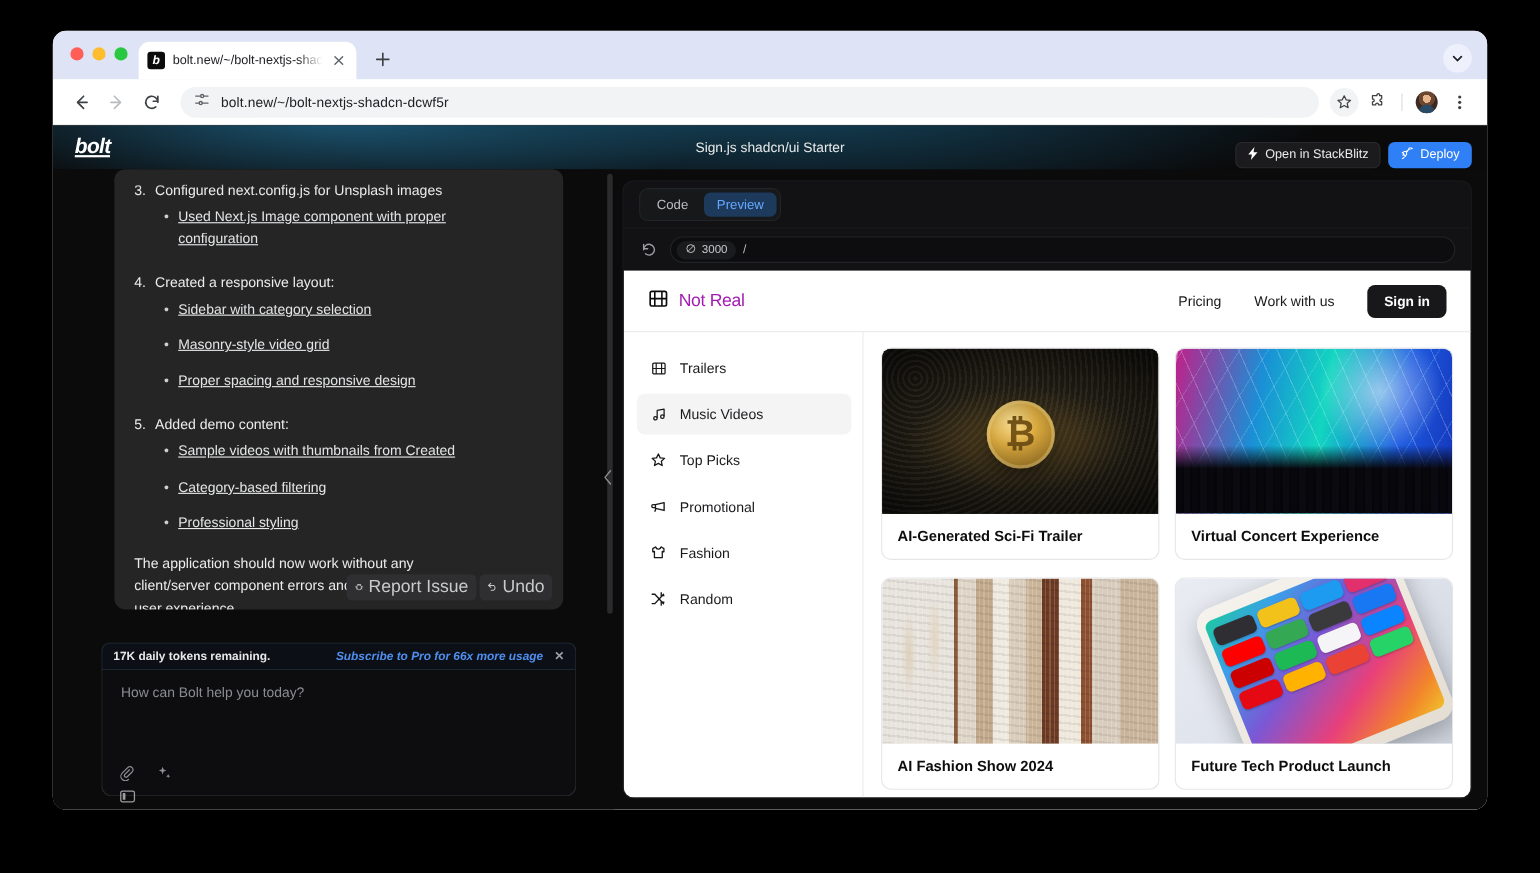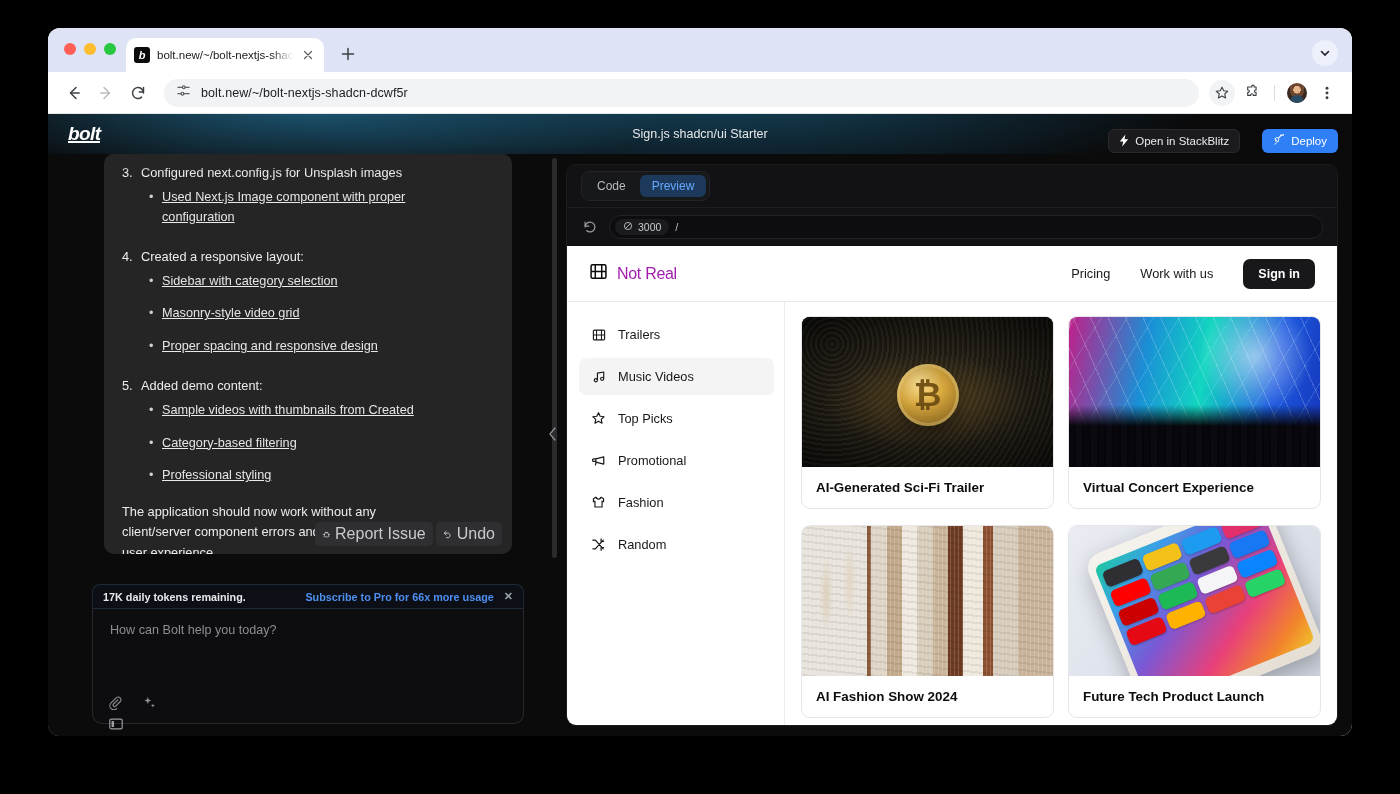--- a/index.html
+++ b/index.html
@@ -94,21 +94,21 @@
     font-size: 19px; font-weight: 800; font-style: italic; color: #fff;
     letter-spacing: -.6px;
   }
   .boltlogo::after {
     content:''; position:absolute; left:0; bottom:2px; width:100%; height:2.5px; background:#fff;
   }
   .projtitle {
     position: absolute; left: 0; right: 0; text-align: center;
     font-size: 12.5px; color: #e7e9ea;
   }
-  .hdrbtns { position: absolute; right: 14px; display: flex; gap: 22px; align-items: center; margin-top: 14px; }
+  .hdrbtns { position: absolute; right: 14px; display: flex; gap: 7px; align-items: center; margin-top: 14px; }
   .btn-stackblitz {
     height: 24px; background: #1b1b1d; color: #e9eaec; border-radius: 6px;
     display: flex; align-items: center; gap: 6px; padding: 0 10px; font-size: 11.5px;
     border: 1px solid #2a2a2e;
   }
   .btn-deploy {
     height: 24px; background: #2f7ff6; color: #fff; border-radius: 6px;
     display: flex; align-items: center; gap: 6px; padding: 0 11px; font-size: 11.5px;
   }
 
@@ -160,21 +160,21 @@
     background: #2b2b2d; border-radius: 3px;
   }
 
   
   .tokenbar {
     position: absolute; left: 44px; top: 430px; width: 432px; height: 24px;
     border: 1px solid #1f2a38; border-bottom: none; border-radius: 8px 8px 0 0;
     background: #0c1016; display: flex; align-items: center; padding: 0 10px;
     font-size: 10.8px; color: #e7e8ea; font-weight: 700;
   }
-  .tokenlink { margin-left: auto; color: #4f8ff0; font-weight: 700; font-size: 10.8px; }
+  .tokenlink { margin-left: auto; color: #4f8ff0; font-weight: 700; font-size: 10.8px; font-style: italic; }
   .tokenclose { margin-left: 10px; color: #9aa0a8; font-size: 11px; }
   .promptbox {
     position: absolute; left: 44px; top: 454px; width: 432px; height: 116px;
     background: #0d0d0f; border: 1px solid #27282b; border-top-color:#1f2a38; border-radius: 0 0 10px 10px;
   }
   .prompt-ph { position: absolute; left: 17px; top: 14px; font-size: 12.6px; color: #8b8d91; }
   .prompt-tools { position: absolute; left: 13px; bottom: 12px; display: flex; gap: 16px; }
   .tool { width: 18px; height: 18px; display: flex; align-items: center; justify-content: center; }
 
   .panel-toggle {

